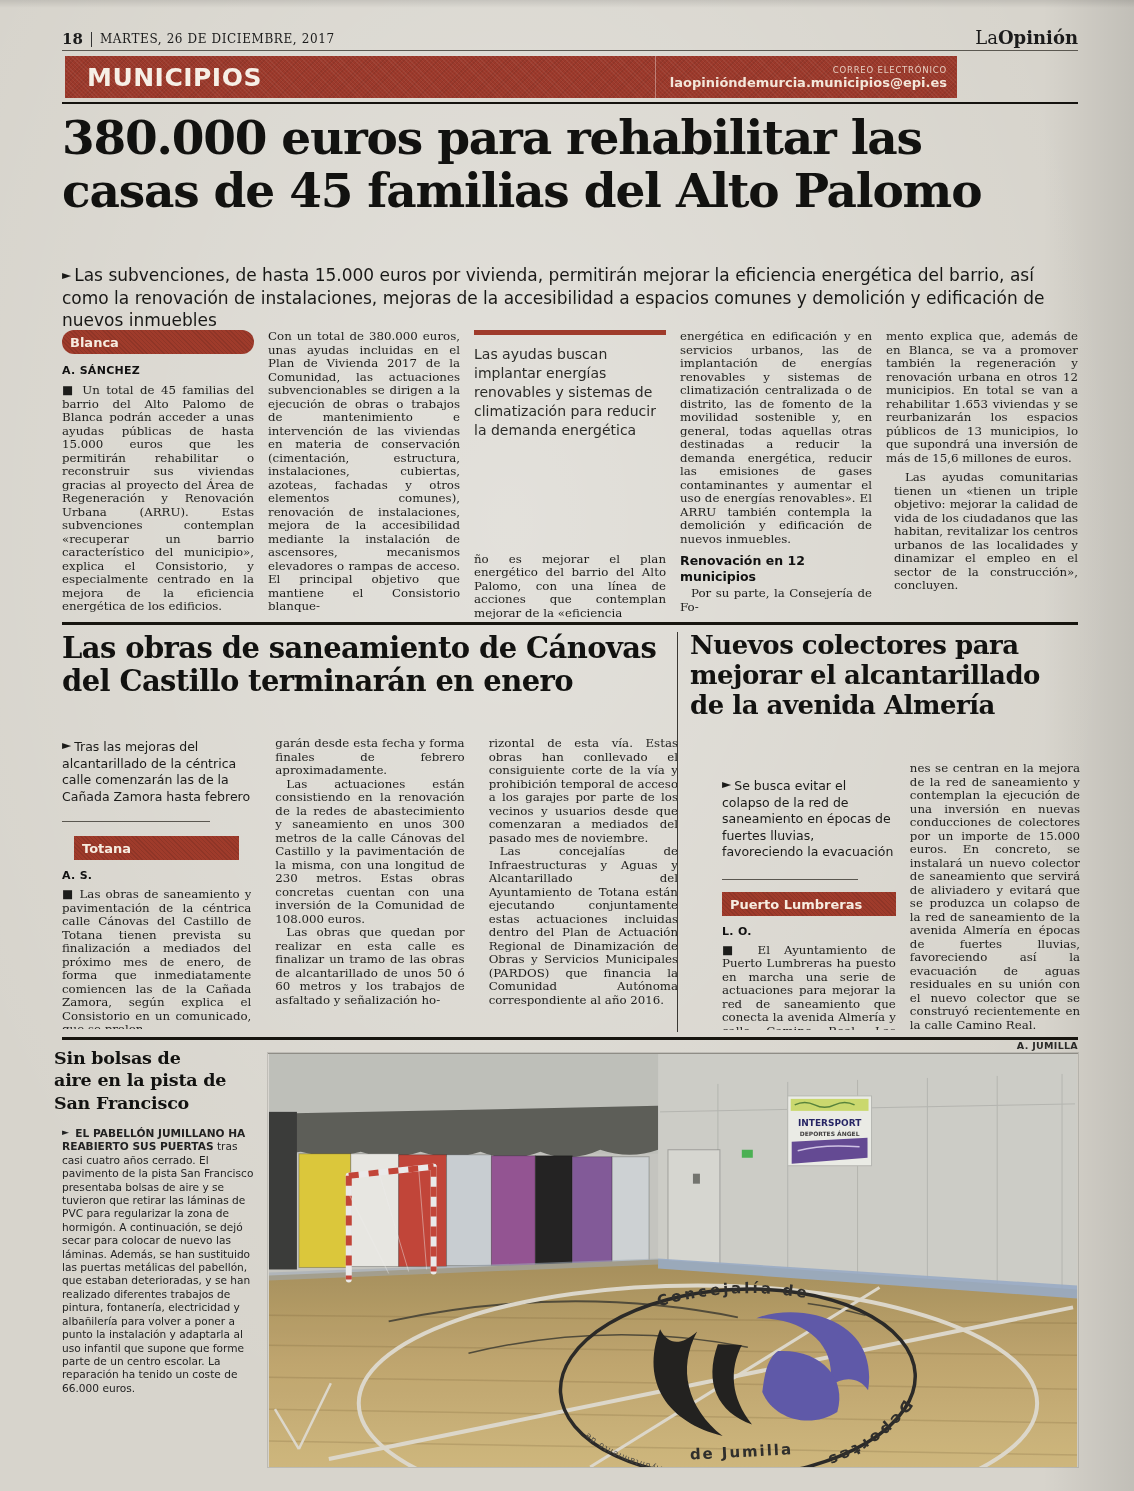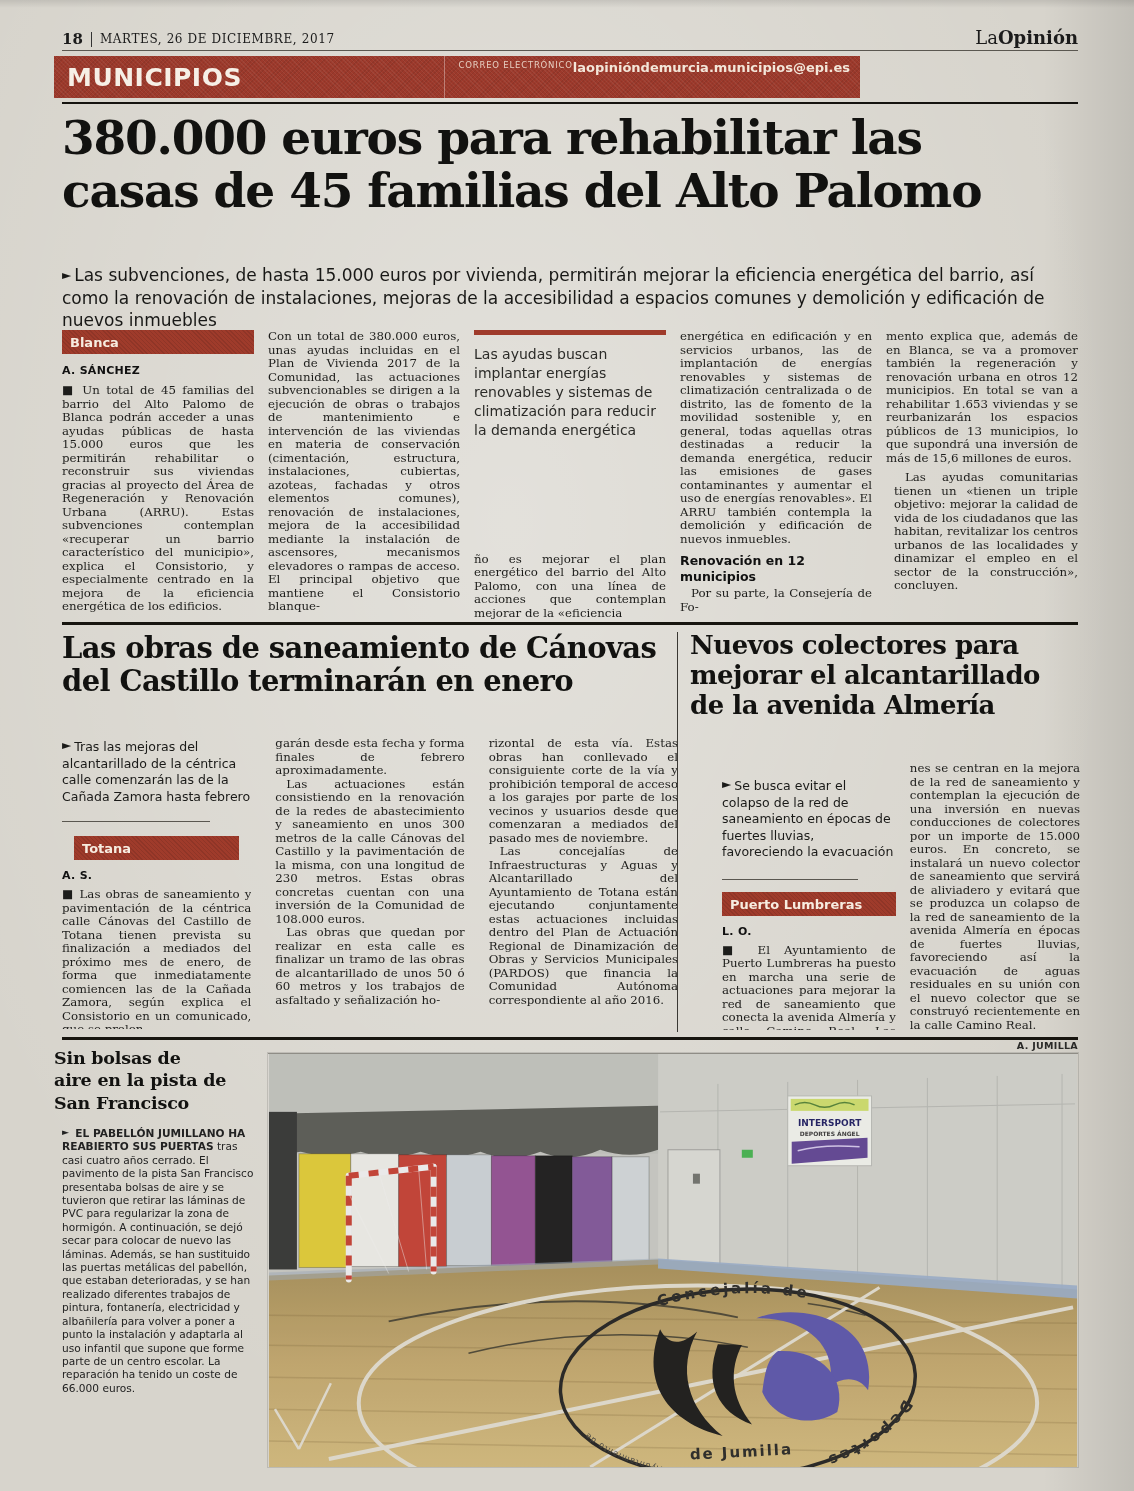--- a/index.html
+++ b/index.html
@@ -17,29 +17,29 @@
   
   .hdr { position:absolute; left:62px; top:24px; width:1016px; height:24px; display:flex; justify-content:space-between; align-items:flex-end; }
   .hdr-left { display:flex; align-items:center; gap:8px; }
   .pageno { font:700 15px "DejaVu Serif", serif; }
   .hdr-sep { width:1px; height:15px; background:#333; }
   .hdr-date { font:12px "DejaVu Serif", serif; letter-spacing:.6px; }
   .masthead { font:18px "DejaVu Serif", serif; }
   .masthead b { font-weight:700; }
   .hair1 { position:absolute; left:62px; top:50px; width:1016px; height:1px; background:#5a5750; }
   .banner {
-    position:absolute; left:54px; top:56px; width:806px; height:42px;
+    position:absolute; left:65px; top:56px; width:892px; height:42px;
     background-color:#9c392b;
     background-image:
       repeating-linear-gradient(45deg, rgba(255,255,255,.06) 0 1px, rgba(255,255,255,0) 1px 3px),
       repeating-linear-gradient(-45deg, rgba(0,0,0,.08) 0 1px, rgba(0,0,0,0) 1px 3px);
-    display:flex; justify-content:space-between; align-items:center;
+    display:flex; justify-content:space-between; align-items:center;padding-left:9px;
   }
   .banner-title { color:#f6efe6; font:700 25px/1 "DejaVu Sans", "Liberation Sans", sans-serif; letter-spacing:.5px; padding-left:13px; }
-  .banner-mail { text-align:right; color:#f3e6d9; padding:4px 10px 4px 14px; border-left:1px solid rgba(255,255,255,.35); height:100%; display:flex; flex-direction:row; justify-content:center; }
+  .banner-mail { text-align:right; color:#f3e6d9; padding:4px 10px 4px 14px; border-left:1px solid rgba(255,255,255,.35); height:100%; display:flex; flex-direction:column; justify-content:center; }
   .mail-label { font:8.5px "DejaVu Sans", sans-serif; letter-spacing:.8px; opacity:.85; }
   .mail-addr { font:700 13px "DejaVu Sans", sans-serif; }
   .hair2 { position:absolute; left:62px; top:102px; width:1016px; height:2px; background:#15130f; }
 
   
   .h-line { display:block; }
   .h1 { position:absolute; left:62px; top:112px; width:1020px; font:700 47px/1.12 "DejaVu Serif", serif; letter-spacing:-1.2px; color:#121210; }
   .standfirst { position:absolute; left:62px; top:264px; width:1016px; font:17px/1.33 "DejaVu Sans", "Liberation Sans", sans-serif; color:#181816; }
   .marker { font-size:12px; vertical-align:2px; margin-right:3px; }
 
@@ -50,21 +50,21 @@
   .byline { font:700 11px "DejaVu Sans", sans-serif; letter-spacing:.3px; color:#111; }
   .bodytxt { font:11.8px/13.5px "DejaVu Serif", serif; text-align:justify; color:#1d1d1b; }
   .bodytxt.ind { text-indent:11px; }
   .colsf { font:12.5px/16.5px "DejaVu Sans", sans-serif; color:#1a1a18; }
   .colhair { height:1px; background:#5a5750; margin:12px 0; width:78%; }
   .thickrule { position:absolute; left:62px; width:1016px; height:3px; background:#17150f; }
 
   
   .lead-cols { position:absolute; left:62px; top:330px; width:1016px; height:290px; display:flex; gap:14px; }
   .col { width:192px; overflow:hidden; }
-  .lead-cols .tag { margin-bottom:10px; }
+  .lead-cols .tag { margin-bottom:10px;border-radius:12px; }
   .lead-cols .byline { margin-bottom:7px; }
   .qcol { display:flex; flex-direction:column; justify-content:space-between; }
   .pqbar { height:5px; background:#9f3b2b; margin-bottom:10px; }
   .pq { font:14px/19px "DejaVu Sans", sans-serif; color:#2b2b28; }
   .subhd { font:700 12.5px/16px "DejaVu Sans", sans-serif; margin:7px 0 2px; color:#111; }
   .mt6 { margin-top:6px;margin-left:8px; }
 
   
   .h2 { position:absolute; left:62px; top:632px; width:616px; font:700 29px/1.14 "DejaVu Serif", serif; letter-spacing:-.6px; color:#121210; }
   .s2cols { position:absolute; left:62px; top:737px; width:616px; height:292px; display:flex; gap:24px; }

